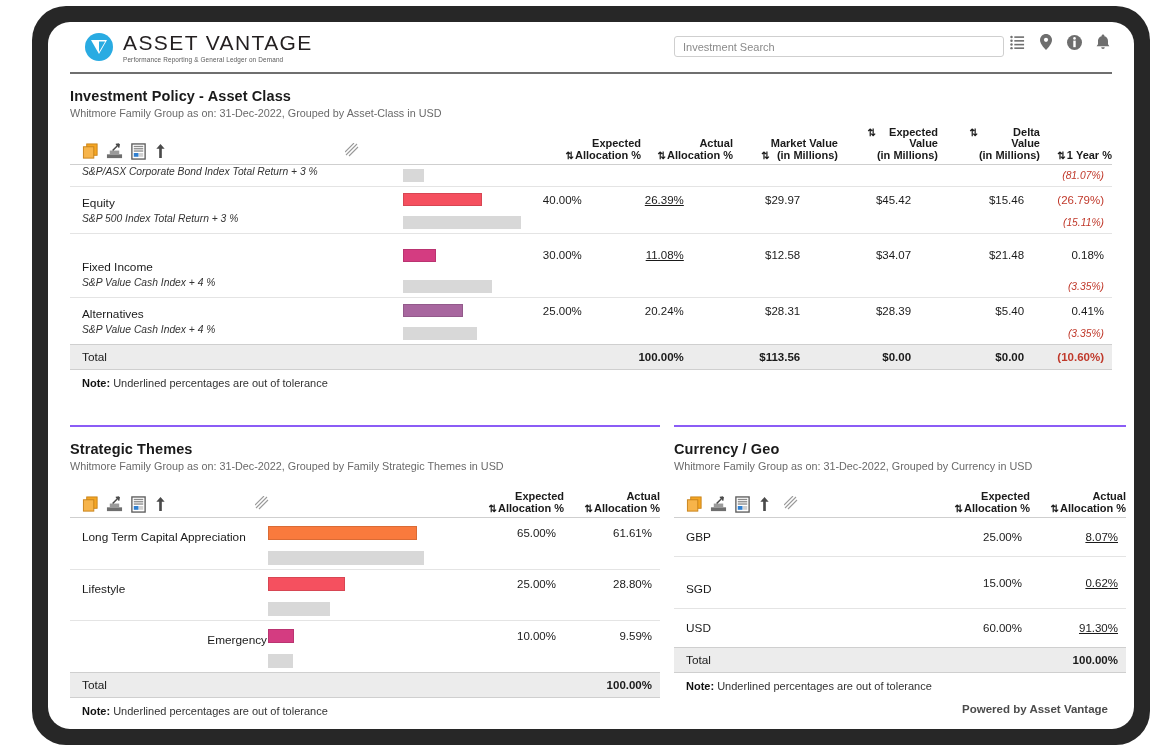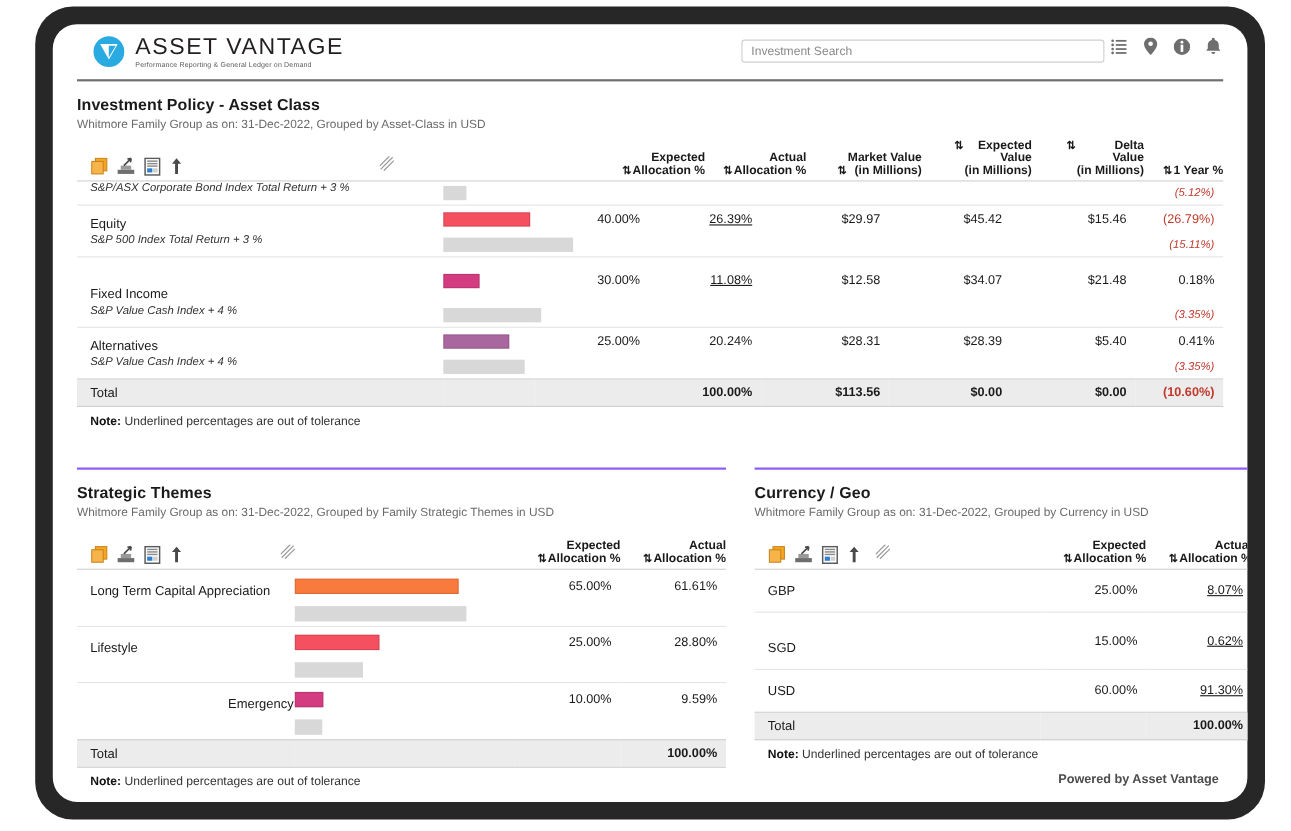--- a/index.html
+++ b/index.html
@@ -91,21 +91,21 @@
   .total-row td { background: #ececec; border-top: 1px solid #cfcfcf; border-bottom: 1px solid #cfcfcf; font-weight: bold; }
   .total-row .cell-name { font-weight: normal; font-size: 11.8px; }
   .total-row .num { font-weight: bold; }
   .note { font-size: 11px; color: #333; padding: 7px 0 0 12px; }
   .note b { color: #111; }
 
   .bottom-sep { border-top: 2px solid #8b5cf6; }
   #lower { display: flex; gap: 14px; margin-top: 36px; }
   #lower .panel { flex: 0 0 auto; }
   #panel-themes { width: 590px; }
-  #panel-currency { width: 452px; margin-left: 12px; }
+  #panel-currency { width: 452px; }
 
   #footer { position: absolute; right: 26px; bottom: 14px; font-size: 11.5px; font-weight: bold; color: #4c4c4c; }
 </style>
 </head>
 <body>
 
 <div id="device-frame"></div>
 
 <div id="page">
 
@@ -254,21 +254,21 @@
             <tr>
               <td class="cell-bench" style="padding-bottom: 9px;">S&amp;P/ASX Corporate Bond Index Total Return + 3 %</td>
               <td class="bar-cell">
                 <div class="bar expected" style="width: 21px; height: 13px;"></div>
               </td>
               <td></td>
               <td></td>
               <td></td>
               <td></td>
               <td></td>
-              <td class="num red sub">(5.12%)</td>
+              <td class="num red sub">(81.07%)</td>
             </tr>
             <tr class="r-main">
               <td class="cell-name" style="padding-top: 9px; padding-bottom: 2px;">Equity</td>
               <td class="bar-cell">
                 <div class="bar" style="width: 79px; background: rgb(245, 80, 95); border: 1px solid rgba(0, 0, 0, 0.12); height: 13px;"></div>
               </td>
               <td class="num">40.00%</td>
               <td class="num"><span class="oot">26.39%</span></td>
               <td class="num">$29.97</td>
               <td class="num">$45.42</td>

